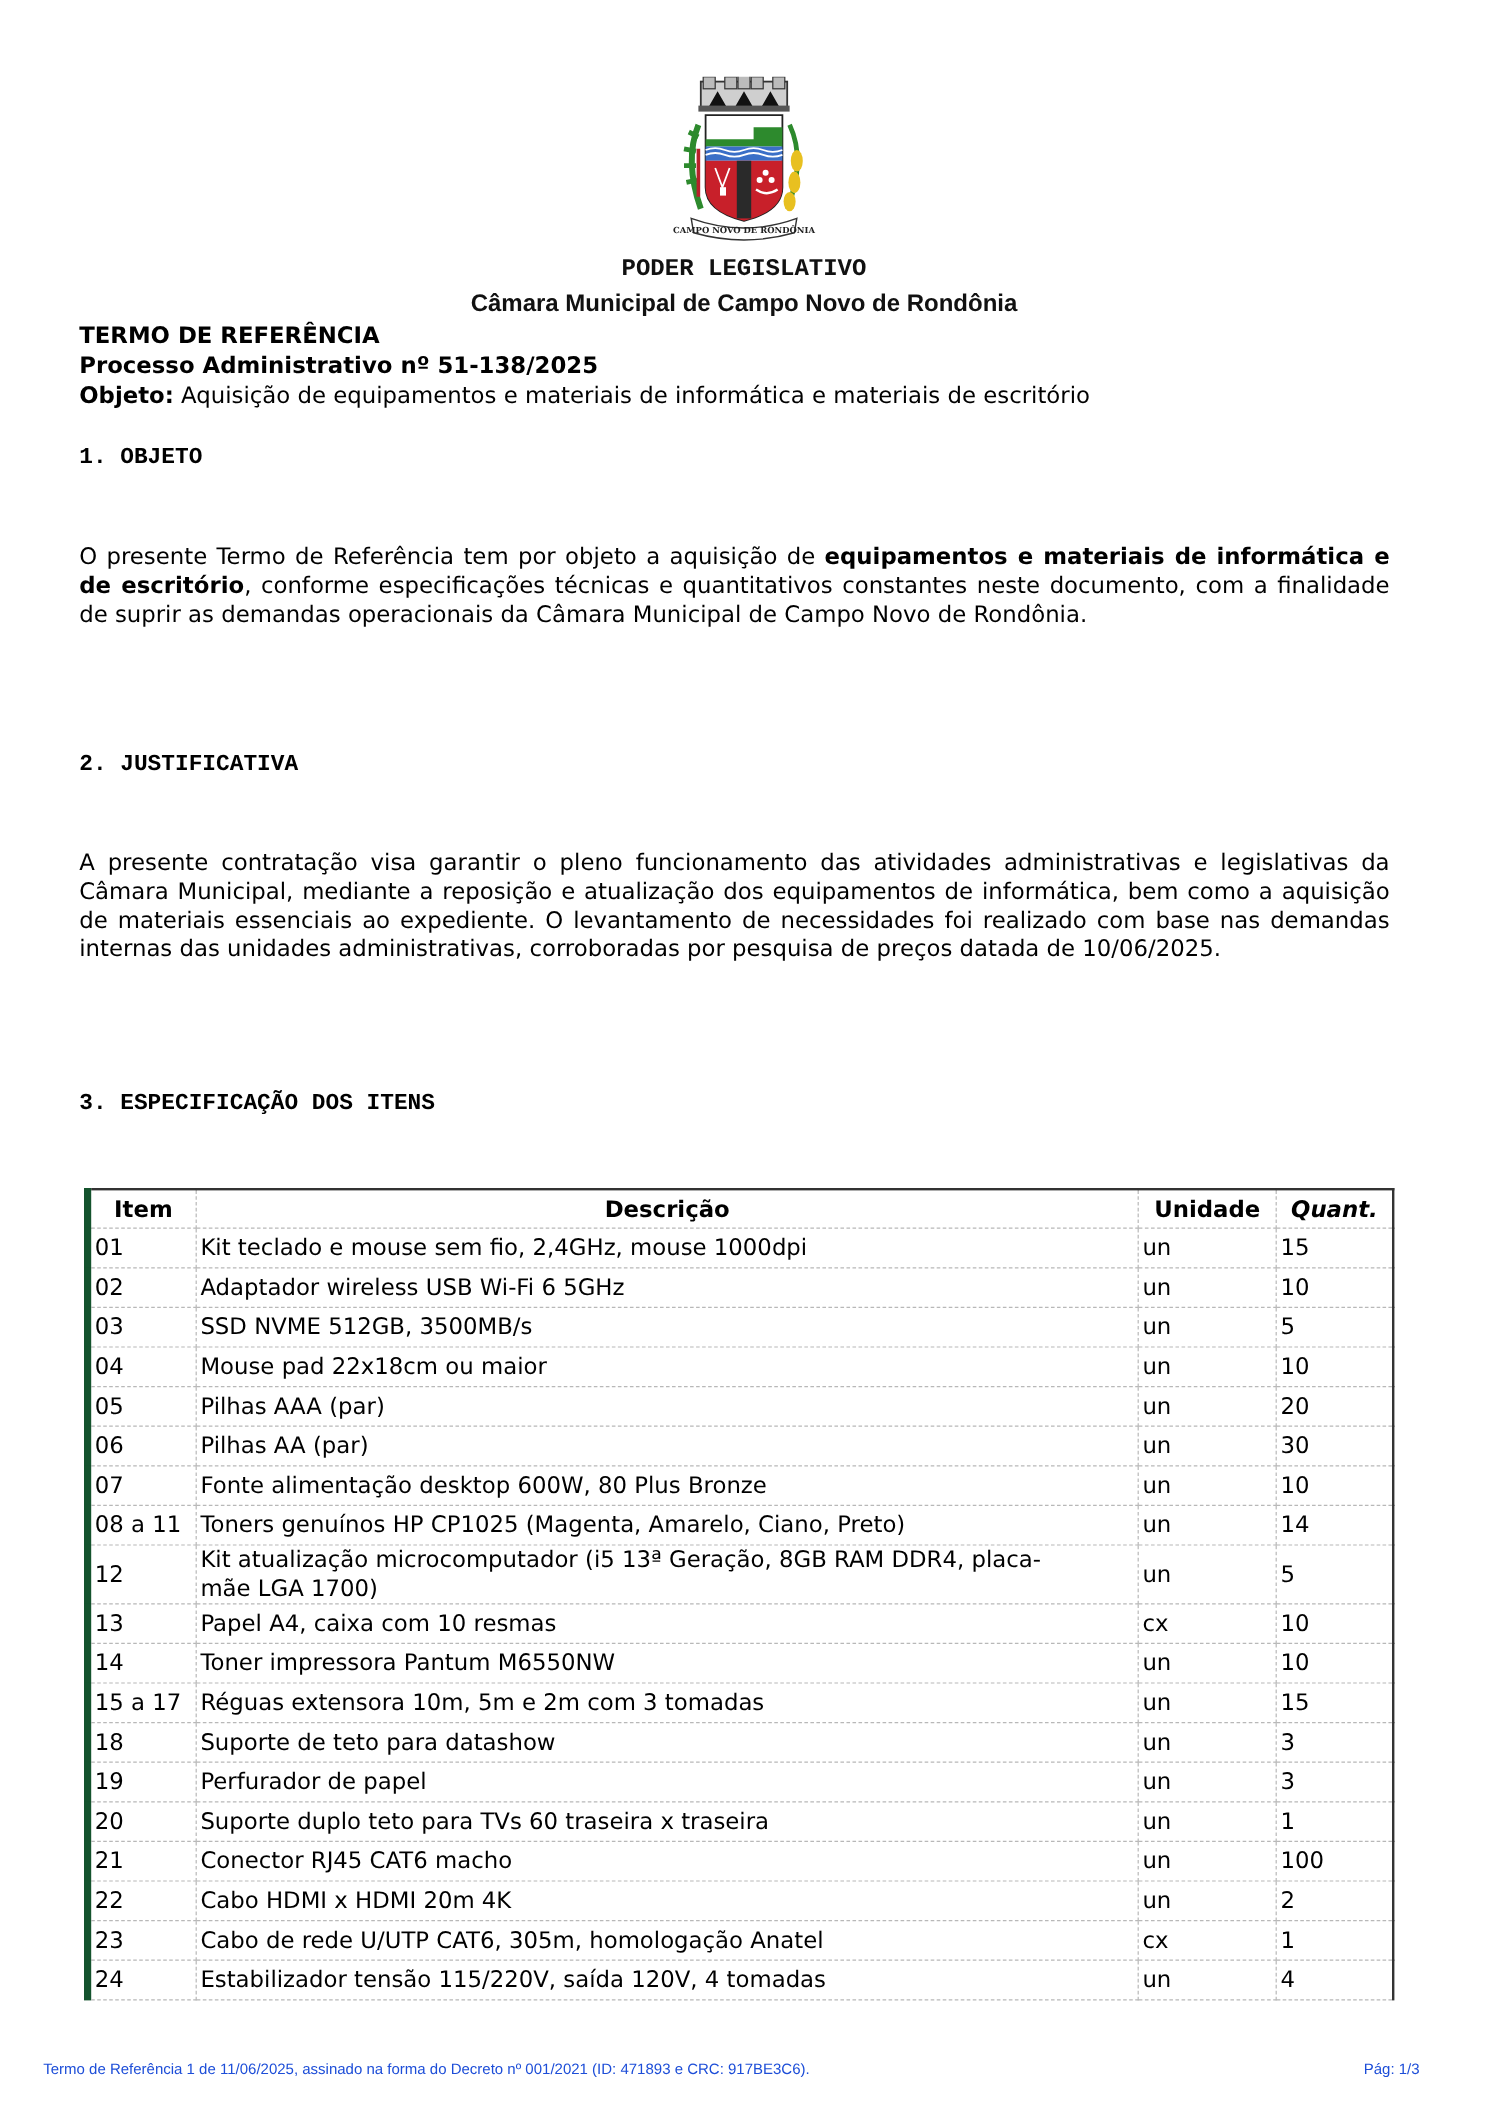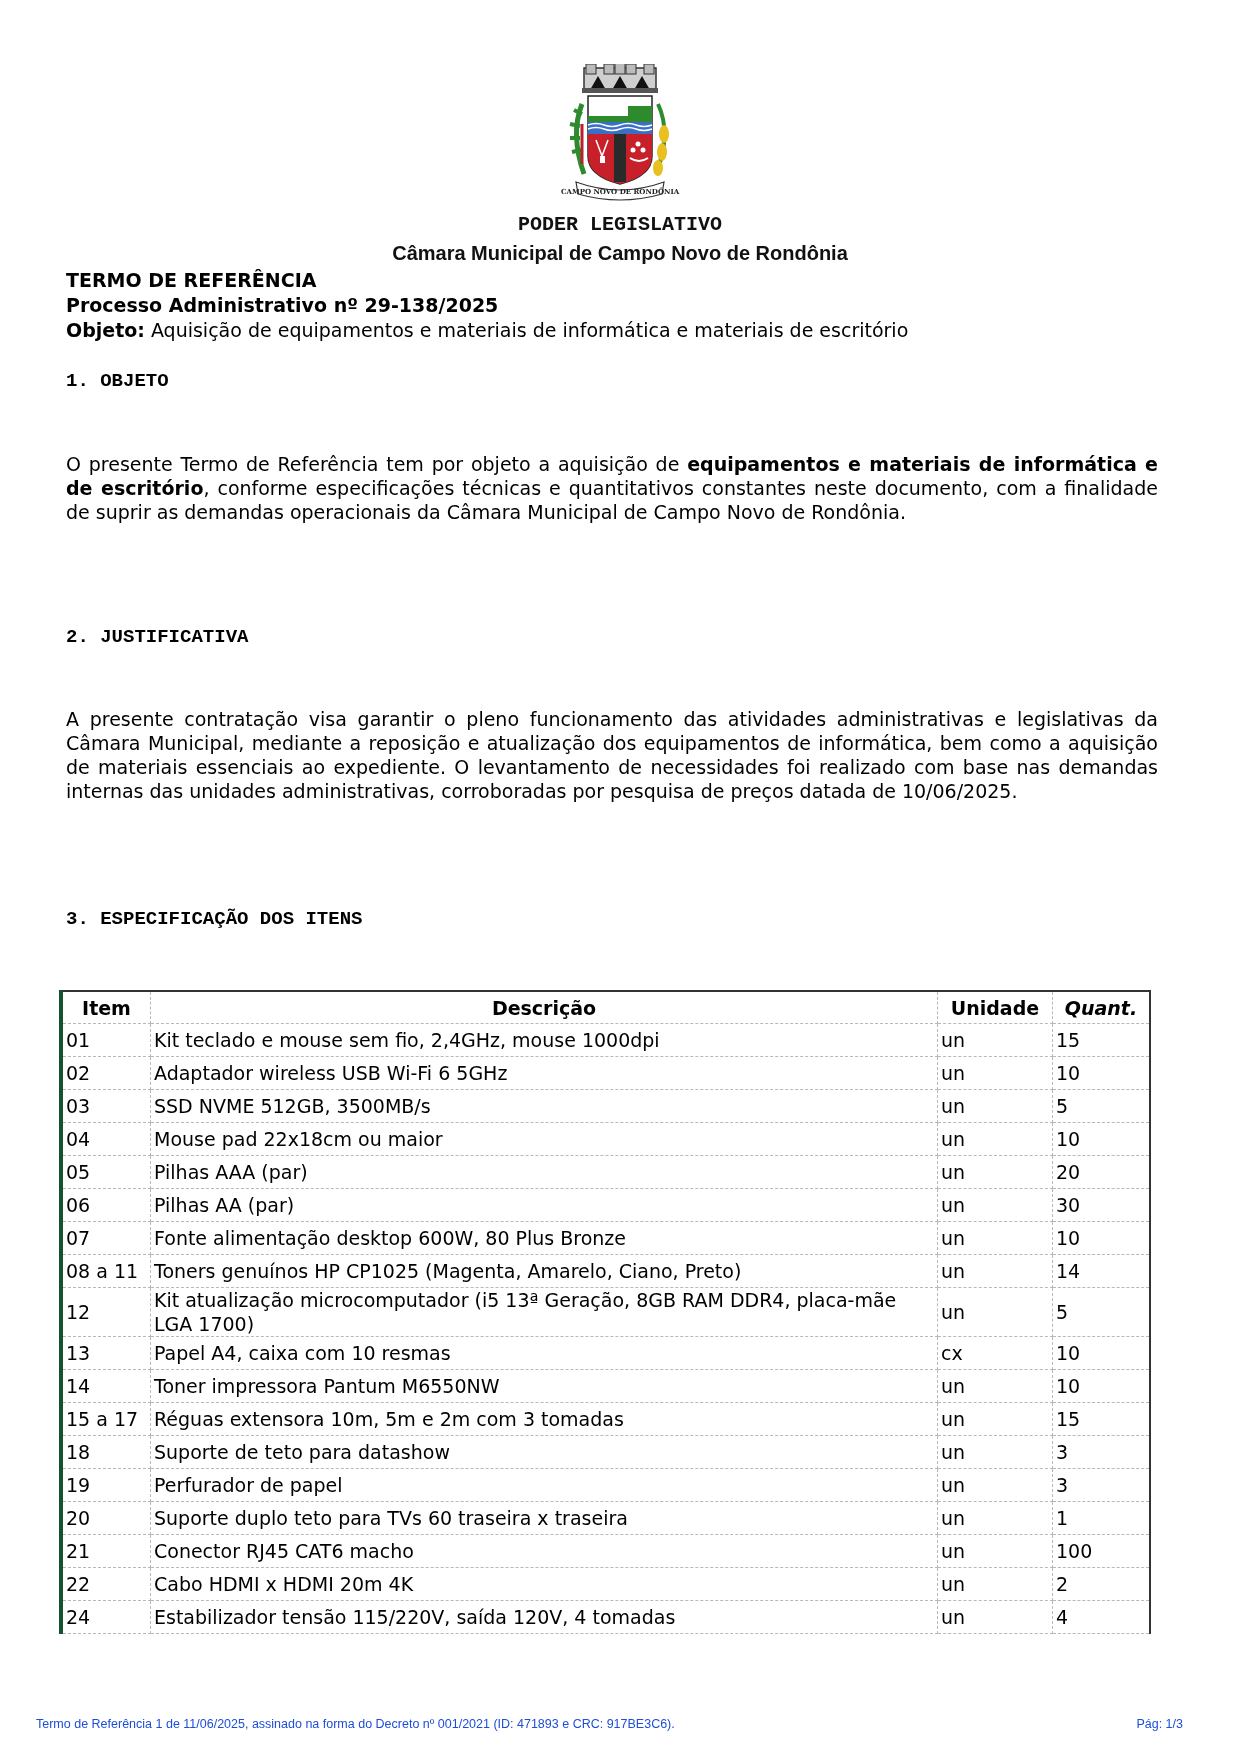--- a/index.html
+++ b/index.html
@@ -12,22 +12,22 @@
     font-family: "Liberation Sans", sans-serif; font-weight: bold; color: #111; }
   .hdr-1 { top: 213px; font-size: 20px; font-family: Liberation Mono, monospace; }
   .hdr-2 { top: 242px; font-size: 20px; }
   .doc-line { position: absolute; left: 66px; font-family: "DejaVu Sans", sans-serif; font-size: 19px; line-height: 25px; white-space: nowrap; }
   .b { font-weight: bold; }
 
   .section-title { position: absolute; left: 66px; font-family: Liberation Mono, monospace; font-weight: bold; font-size: 19px; }
 
   .para { position: absolute; left: 66px; width: 1092px; font-family: "DejaVu Sans", sans-serif; font-size: 19px; line-height: 24px; text-align: justify; }
 
-  table.items { position: absolute; left: 59px; top: 990px; width: 1092px; border-collapse: collapse;
-    font-family: "DejaVu Sans", sans-serif; font-size: 19px; border-left: 4px solid #14532d; border-right: 2px solid #333; border-top: 2px solid #333; }
+  table.items { position: absolute; left: 70px; top: 990px; width: 1092px; border-collapse: collapse;
+    font-family: "DejaVu Sans", sans-serif; font-size: 19px; border-left: 6px solid #14532d; border-right: 2px solid #333; border-top: 2px solid #333; }
   table.items th, table.items td { border: 1px dashed #b8b8b8; padding: 0 3px; vertical-align: middle; line-height: 24px; }
   table.items th { font-weight: bold; height: 31px; text-align: center; }
   table.items td { height: 32px; }
   table.items tr > :first-child { border-left: none; }
   table.items tr > :last-child { border-right: none; }
   table.items thead th { border-top: none; }
   .c-item { width: 81px; }
   .c-unid { width: 108px; }
   .c-qt { width: 90px; font-style: italic; }
 
@@ -74,21 +74,21 @@
     <ellipse cx="104" cy="104" rx="5" ry="8" fill="#e8c020"></ellipse>
 
     <path d="M22 118 Q66 134 110 118 L108 130 Q66 142 24 130 Z" fill="#fff" stroke="#333" stroke-width="1.2"></path>
     <text x="66" y="130" text-anchor="middle" font-family="DejaVu Serif, serif" font-size="7" font-weight="bold" fill="#222">CAMPO NOVO DE RONDÔNIA</text>
   </svg>
 
   <div class="hdr-title hdr-1">PODER LEGISLATIVO</div>
   <div class="hdr-title hdr-2">Câmara Municipal de Campo Novo de Rondônia</div>
 
   <div class="doc-line b" style="top:268px;">TERMO DE REFERÊNCIA</div>
-  <div class="doc-line b" style="top:293px;">Processo Administrativo nº 29-138/2025</div>
+  <div class="doc-line b" style="top:293px;">Processo Administrativo nº 51-138/2025</div>
   <div class="doc-line" style="top:318px;">
     <span class="b">Objeto:</span><span> Aquisição de equipamentos e materiais de informática e materiais de escritório</span>
   </div>
 
   <div class="section-title" style="top:370px;">1. OBJETO</div>
   <div class="para" style="top:452px;">
     <span>O presente Termo de Referência tem por objeto a aquisição de </span><span class="b">equipamentos e materiais de informática e de escritório</span><span>, conforme especificações técnicas e quantitativos constantes neste documento, com a finalidade de suprir as demandas operacionais da Câmara Municipal de Campo Novo de Rondônia.</span>
   </div>
 
   <div class="section-title" style="top:626px;">2. JUSTIFICATIVA</div>
@@ -202,20 +202,26 @@
           <td>un</td>
           <td>100</td>
         </tr>
       <tr>
           <td>22</td>
           <td>Cabo HDMI x HDMI 20m 4K</td>
           <td>un</td>
           <td>2</td>
         </tr>
       <tr>
+          <td>23</td>
+          <td>Cabo de rede U/UTP CAT6, 305m, homologação Anatel</td>
+          <td>cx</td>
+          <td>1</td>
+        </tr>
+      <tr>
           <td>24</td>
           <td>Estabilizador tensão 115/220V, saída 120V, 4 tomadas</td>
           <td>un</td>
           <td>4</td>
         </tr>
     </tbody>
   </table>
 
   <div class="footer footer-left">Termo de Referência 1 de 11/06/2025, assinado na forma do Decreto nº 001/2021 (ID: 471893 e CRC: 917BE3C6).</div>
   <div class="footer footer-right">Pág: 1/3</div>

